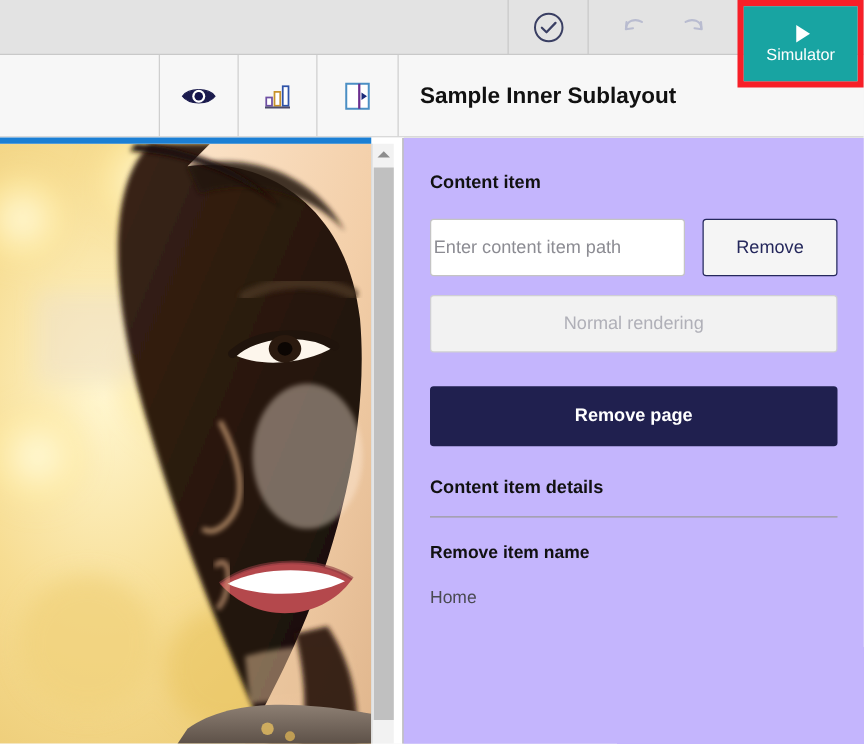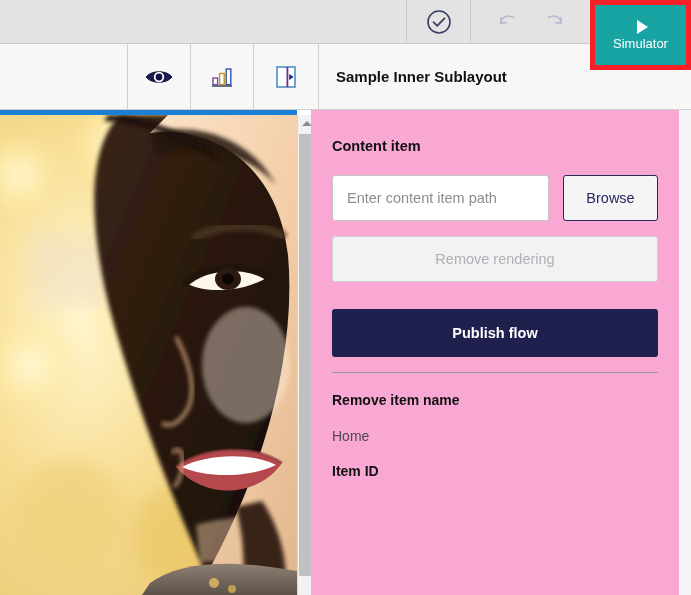--- a/index.html
+++ b/index.html
@@ -121,21 +121,21 @@
     display: flex;
     align-items: center;
     justify-content: center;
   }
   .sb-cell.wide { width: 65px; }
   .panel-title {
     flex: 1;
     display: flex;
     align-items: center;
     padding-left: 17px;
-    font-size: 15px;
+    font-size: 18px;
     font-weight: bold;
     color: #111111;
   }
 
   
   .stage {
     position: absolute;
     left: 0;
     top: 110px;
     width: 323px;
@@ -201,25 +201,25 @@
     left: 322px;
     top: 0;
     width: 1px;
     height: 485px;
     background: #8f8f8f;
   }
 
   
   .rightpanel {
     position: absolute;
-    left: 311px;
+    left: 323px;
     top: 110px;
     width: 368px;
     height: 485px;
-    background: #f9a8d4;
+    background: #c4b5fd;
     box-sizing: border-box;
     padding: 0 21px;
     overflow: hidden;
   }
   .section-head {
     font-size: 14.5px;
     font-weight: bold;
     color: #111111;
     margin: 28px 0 0 0;
   }
@@ -229,21 +229,21 @@
     gap: 14px;
     margin-top: 21px;
   }
   .path-input {
     flex: 1;
     height: 46px;
     box-sizing: border-box;
     border: 1px solid #c4c4c4;
     border-radius: 3px;
     background: #ffffff;
-    padding: 0 14px;
+    padding: 0 2px;
     font-size: 14.5px;
     color: #2b2b3d;
     font-family: "Liberation Sans", sans-serif;
     outline: none;
   }
   .path-input::placeholder { color: #8c8c93; }
 
   .btn-browse {
     width: 108px;
     height: 46px;
@@ -481,36 +481,36 @@
     </div>
     <div class="stage-divider"></div>
   </div>
 
   <div class="rightpanel">
 
     <div class="section-head">Content item</div>
 
     <div class="field-row">
       <input class="path-input" type="text" placeholder="Enter content item path" style="">
-      <button class="btn-browse">Browse</button>
-    </div>
-
-    <button class="btn-remove" disabled="">Remove rendering</button>
-
-    <button class="btn-publish">Publish flow</button>
-
+      <button class="btn-browse">Remove</button>
+    </div>
+
+    <button class="btn-remove" disabled="">Normal rendering</button>
+
+    <button class="btn-publish">Remove page</button>
+
+    <div class="details-head">Content item details</div>
     <div class="hr"></div>
 
     <div>
       <div class="detail-label">Remove item name</div>
       <div class="detail-value">Home</div>
     </div>
 
     <div>
-      <div class="detail-label">Item ID</div>
     </div>
 
     <div>
     </div>
 
   </div>
 
 </div>
 
 </body></html>

